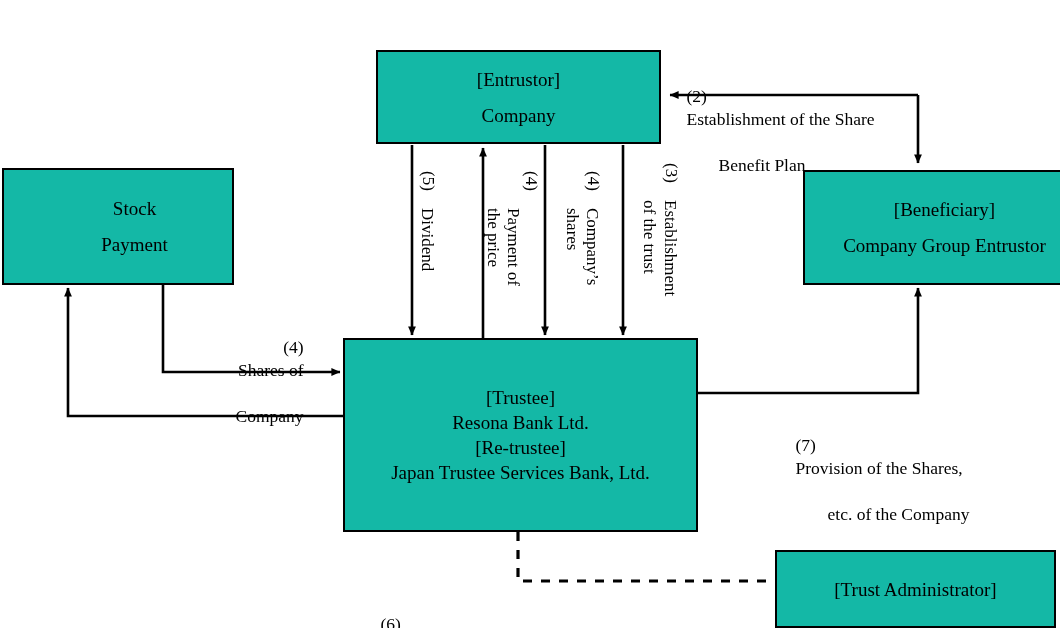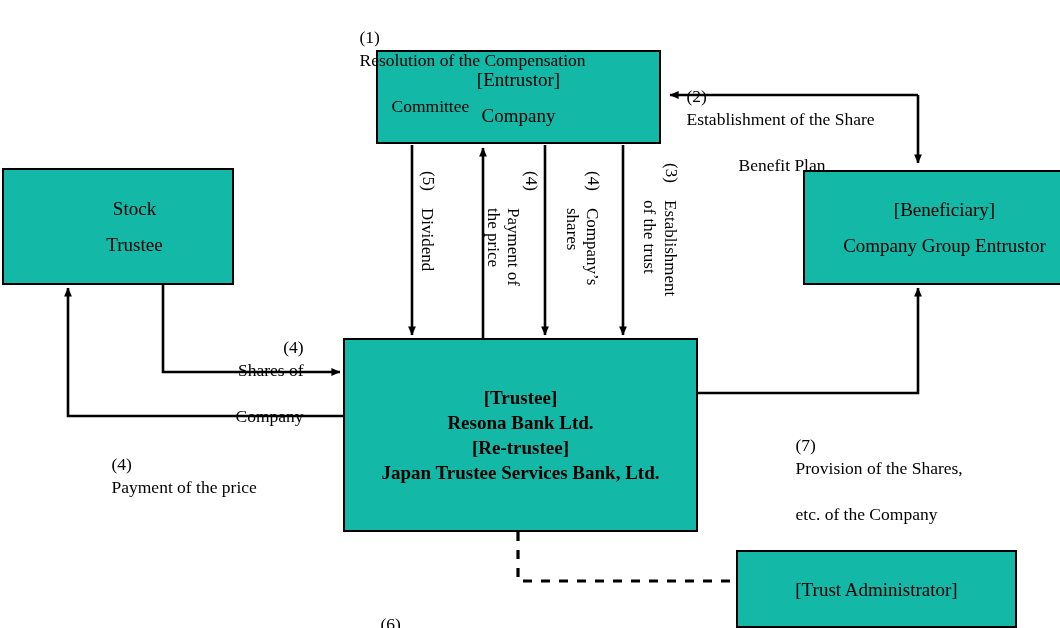--- a/index.html
+++ b/index.html
@@ -66,22 +66,22 @@
     line-height: 17px;
     white-space: pre;
     color: #000000;
     transform-origin: 0 0;
     transform: rotate(90deg);
   }
   
   #node-entrustor      { left: 376px; top: 50px;  width: 285px; height: 94px; }
   #node-beneficiary    { left: 775px; top: 170px; width: 283px; height: 115px; margin-left: 28px; }
   #node-stockmarket    { left: 2px;   top: 168px; width: 232px; height: 117px; padding-left: 33px; }
-  #node-trustee        { left: 343px; top: 338px; width: 355px; height: 194px; font-weight: bold; }
-  #node-trustadmin     { left: 736px; top: 550px; width: 281px; height: 78px; }
+  #node-trustee        { left: 343px; top: 338px; width: 355px; height: 194px; }
+  #node-trustadmin     { left: 775px; top: 550px; width: 281px; height: 78px; }
   #node-trustee .line + .line { margin-top: 6px; }
 </style>
 </head>
 <body>
 
 <div id="stage">
 
   <svg class="wires" viewBox="0 0 1060 628">
     <defs>
       <marker id="ah" markerWidth="10" markerHeight="10" refX="8.6" refY="4" orient="auto" markerUnits="userSpaceOnUse">
@@ -132,61 +132,52 @@
     <div class="line">Company</div>
   </div>
 
   <div class="node" id="node-beneficiary">
     <div class="line">[Beneficiary]</div>
     <div class="line">Company Group Entrustor</div>
   </div>
 
   <div class="node" id="node-stockmarket">
     <div class="line">Stock</div>
-    <div class="line">Trustee</div>
+    <div class="line">Payment</div>
   </div>
 
   <div class="node" id="node-trustee">
     <div class="line">[Trustee]</div>
     <div class="line">Resona Bank Ltd.</div>
     <div class="line">[Re-trustee]</div>
     <div class="line">Japan Trustee Services Bank, Ltd.</div>
   </div>
 
   <div class="node" id="node-trustadmin">
     <div class="line">[Trust Administrator]</div>
   </div>
 
-  <div class="caption" style="left:342px; top:3px;">
-    <span>(1)</span>
-    <span>Resolution of the Compensation</span><br>
-    <span style="display:inline-block; margin-left:32px;">Committee</span>
-  </div>
 
   <div class="caption" style="left:669px; top:62px;">
     <span>(2)</span>
     <span>Establishment of the Share</span><br>
-    <span style="display:inline-block; margin-left:52px;">Benefit Plan</span>
+    <span style="display:inline-block; margin-left:32px;">Benefit Plan</span>
   </div>
 
   <div class="caption" style="left:186px; top:313px;text-align:right;">
     <span>(4)</span>
     <span>Shares of</span><br>
     <span style="display:inline-block; margin-left:32px;">Company</span>
   </div>
 
-  <div class="caption" style="left:94px; top:430px;">
-    <span>(4)</span>
-    <span>Payment of the price</span>
-  </div>
 
   <div class="caption" style="left:778px; top:411px;">
     <span>(7)</span>
     <span>Provision of the Shares,</span><br>
-    <span style="display:inline-block; text-align:right;">etc. of the Company</span>
+    <span style="display:inline-block; margin-left:32px;text-align:right;">etc. of the Company</span>
   </div>
 
   <div class="caption" style="left:363px; top:590px;">
     <span>(6)</span>
     
   </div>
 
   <div class="vnum" style="left:437px; top:171px;">(5)</div>
   <div class="vcaption" style="left:437px; top:208px;">Dividend</div>
 

